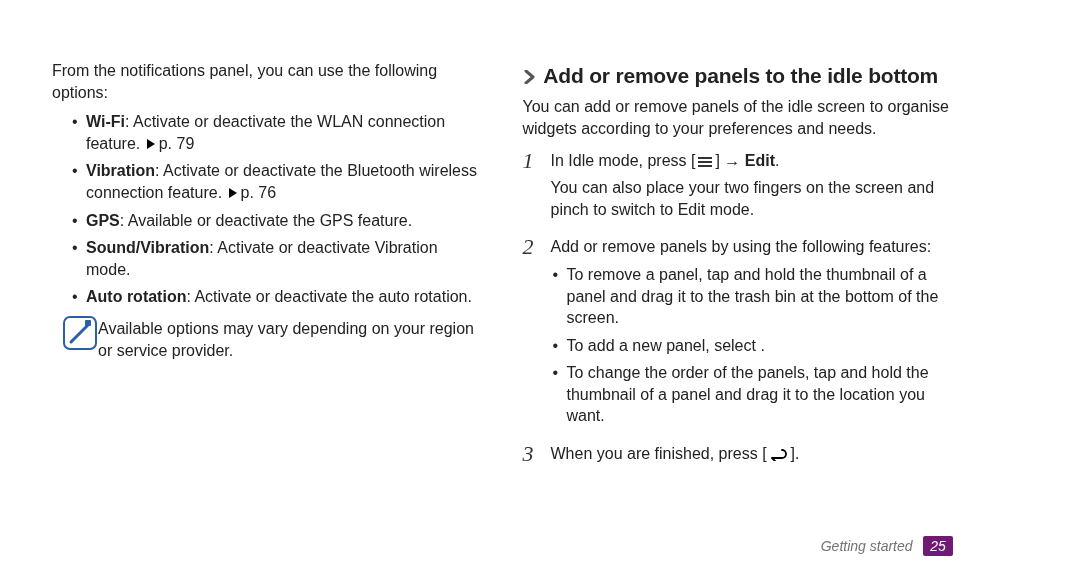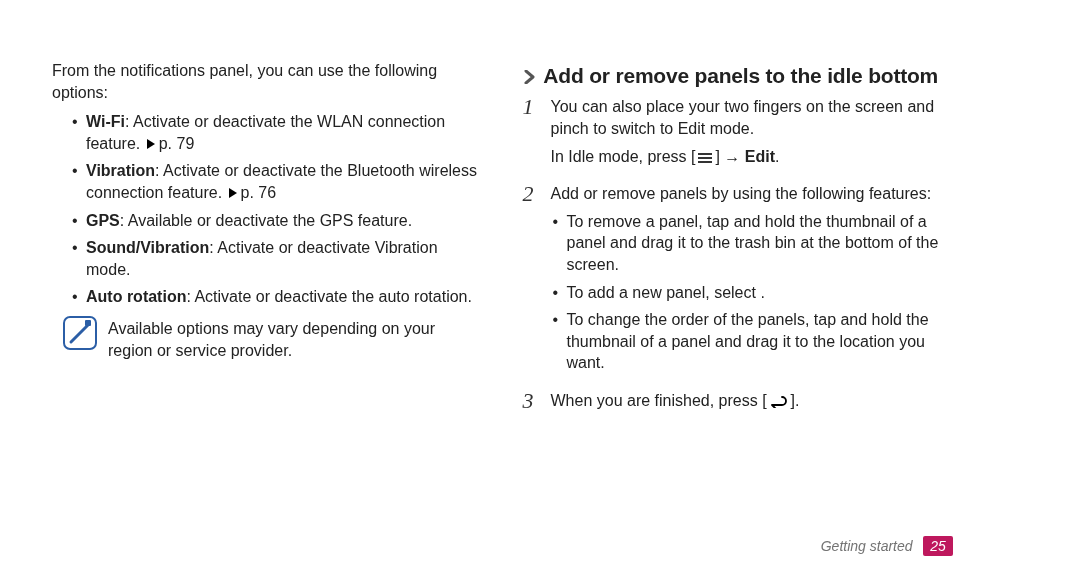--- a/index.html
+++ b/index.html
@@ -47,21 +47,20 @@
     content: "•";
     position: absolute;
     left: 20px;
     top: 0;
     font-size: 16px;
   }
   .bold { font-weight: 700; }
   .note-row {
     display: flex;
     align-items: flex-start;
-    gap: 10px;
     padding-left: 10px;
     margin-top: 6px;
   }
   .note-content { flex: 1; padding-top: 2px; }
   .heading {
     font-size: 21px;
     font-weight: 700;
     margin: 2px 0 6px 0;
     letter-spacing: -0.2px;
   }
@@ -131,21 +130,21 @@
     padding-top: 8px;
   }
   .footer-label {
     font-style: italic;
     color: #737373;
     font-size: 14px;
     margin-right: 6px;
   }
   .footer-page {
     display: inline-block;
-    background: #be185d;
+    background: #701a75;
     color: #fff;
     font-size: 14px;
     font-style: italic;
     padding: 2px 6px;
     border-radius: 2px;
     min-width: 18px;
     text-align: center;
   }
 </style>
 </head>
@@ -186,35 +185,36 @@
     </div>
 
     <div class="col">
       <div class="heading">
         <svg class="chevron" viewBox="0 0 14 14">
           <path d="M3 1 L10 7 L3 13" fill="none" stroke="#555" stroke-width="3" stroke-linecap="round" stroke-linejoin="round"></path>
         </svg>
         <span>Add or remove panels to the idle bottom</span>
       </div>
 
+      <div class="section-intro">You can add or remove panels of the idle screen to organise widgets according to your preferences and needs.</div>
 
       <ol class="steps">
 
         <li>
           <div class="step-num">1</div>
           <div class="step-body">
-            <p>You can also place your two fingers on the screen and pinch to switch to Edit mode.</p>
             <p>
               <span>In Idle mode, press [</span><svg class="key-icon" width="18" height="12" viewBox="0 0 18 12">
                   <rect x="0" y="0" width="18" height="12" fill="none"></rect>
                   <line x1="2" y1="2" x2="16" y2="2" stroke="#000" stroke-width="1.6"></line>
                   <line x1="2" y1="6" x2="16" y2="6" stroke="#000" stroke-width="1.6"></line>
                   <line x1="2" y1="10" x2="16" y2="10" stroke="#000" stroke-width="1.6"></line>
                 </svg><span>] → </span><span class="bold">Edit</span><span>.</span>
             </p>
+            <p>You can also place your two fingers on the screen and pinch to switch to Edit mode.</p>
           </div>
         </li>
 
         <li>
           <div class="step-num">2</div>
           <div class="step-body">
             <p>Add or remove panels by using the following features:</p>
             <ul class="sub-bullets">
               <li>To remove a panel, tap and hold the thumbnail of a panel and drag it to the trash bin at the bottom of the screen.</li>
               <li>To add a new panel, select        .</li>

